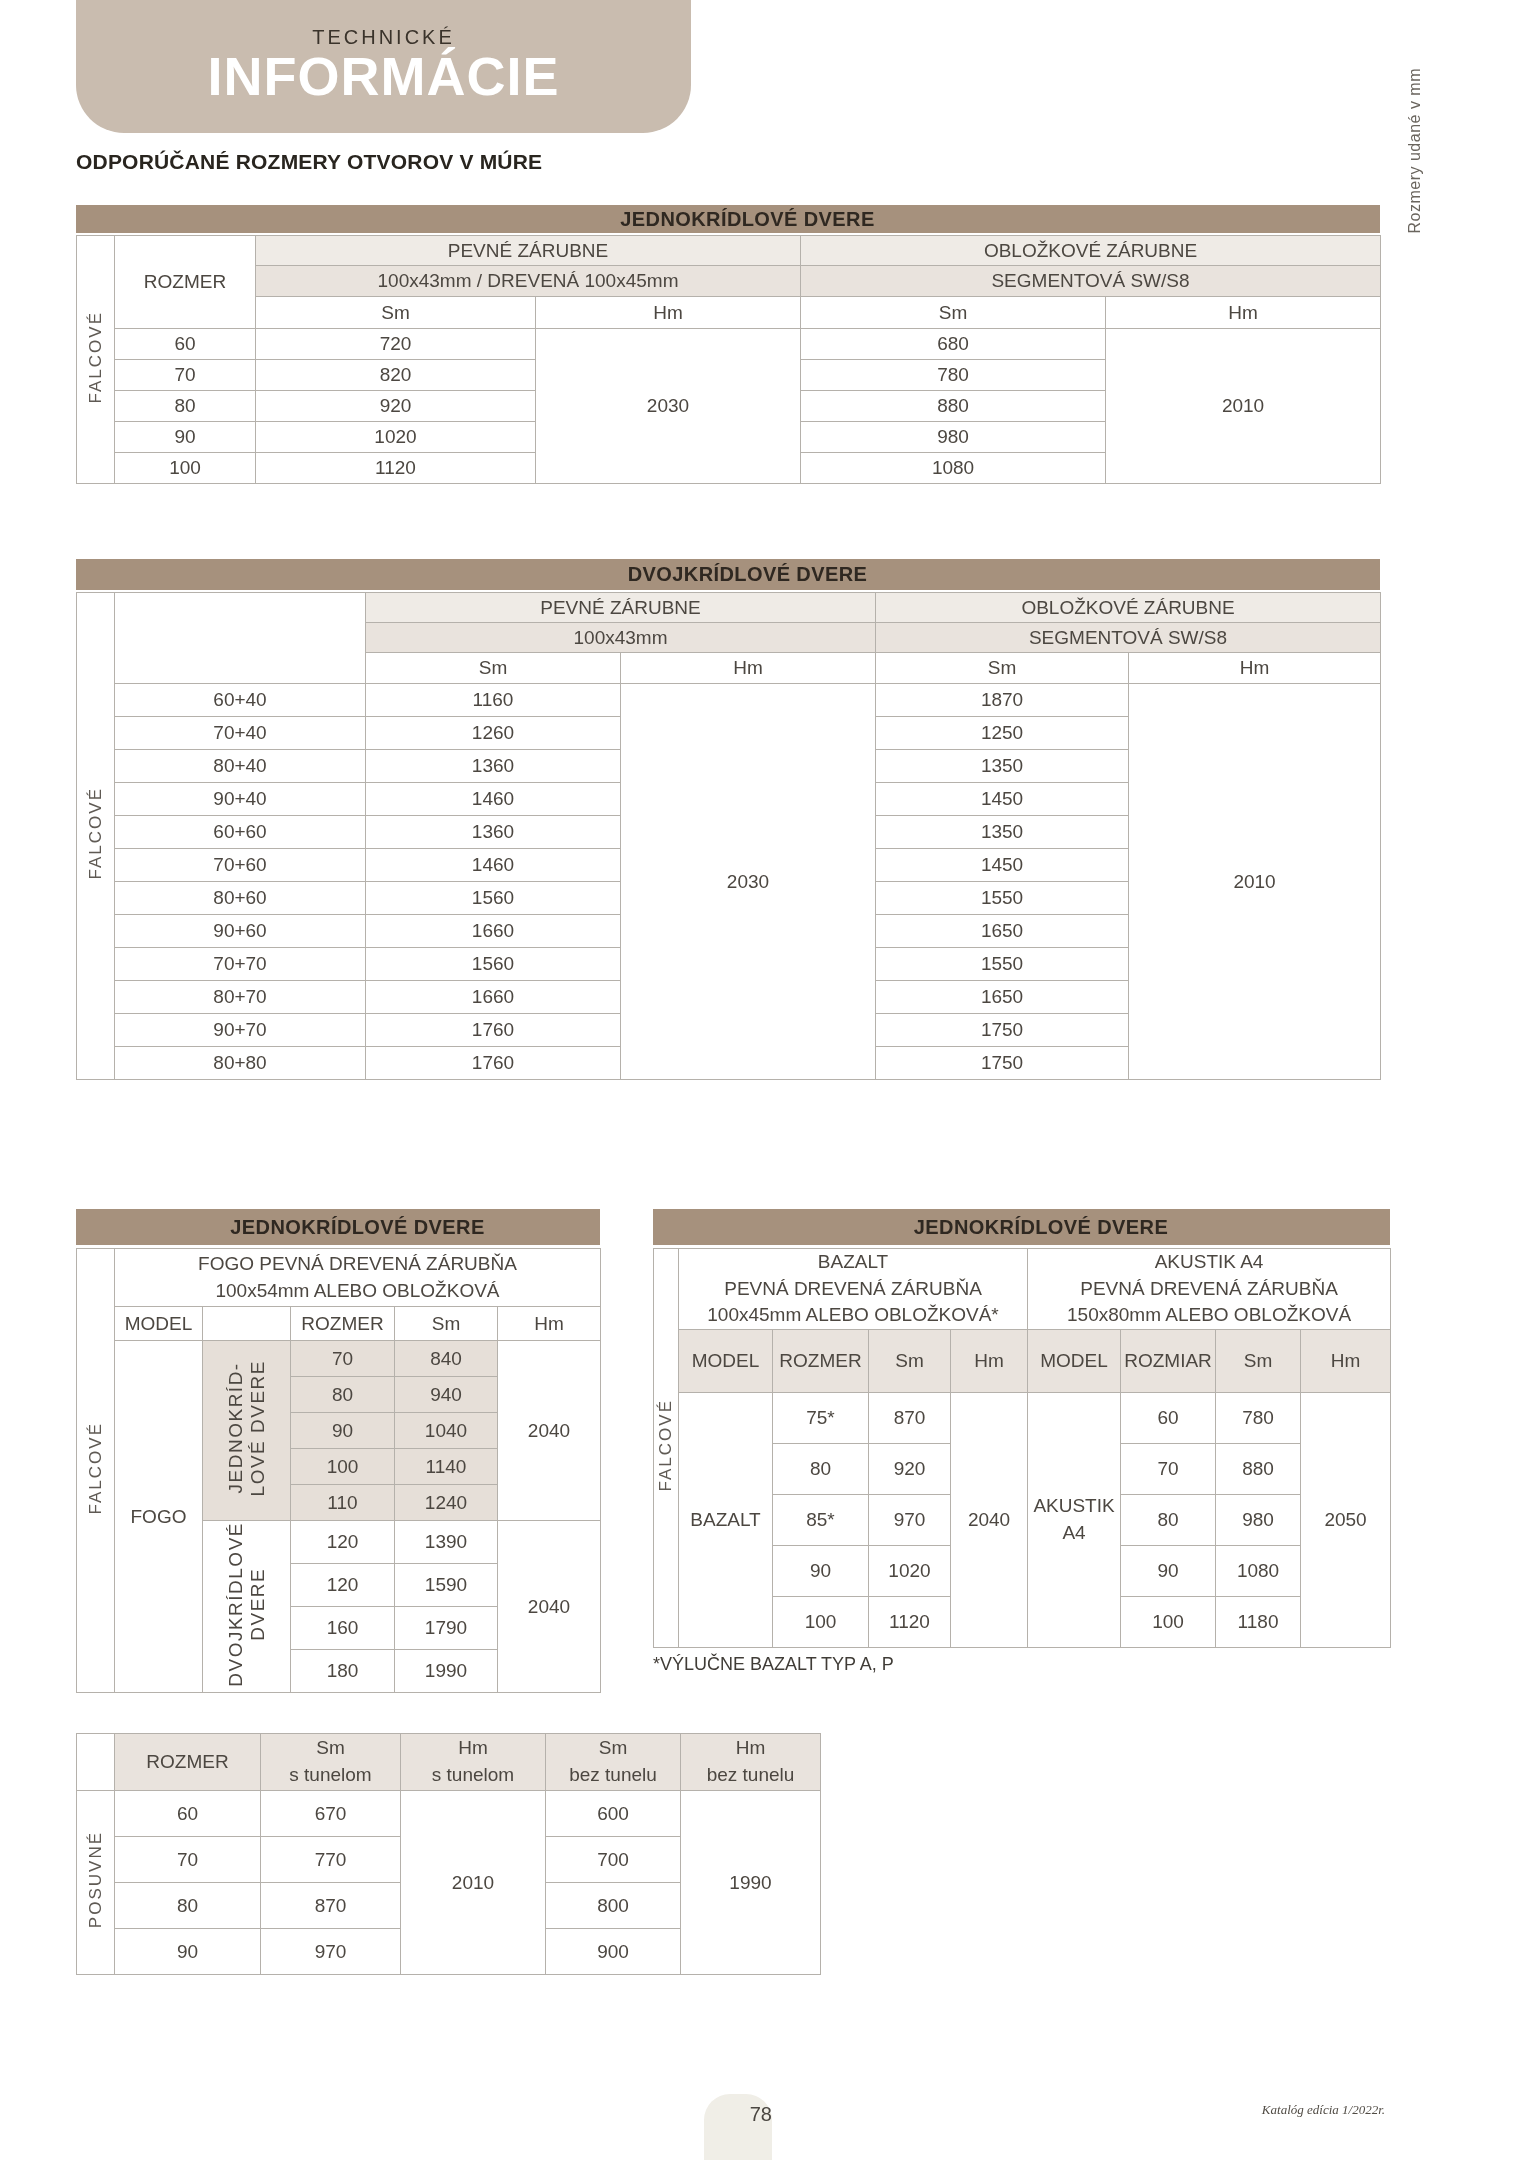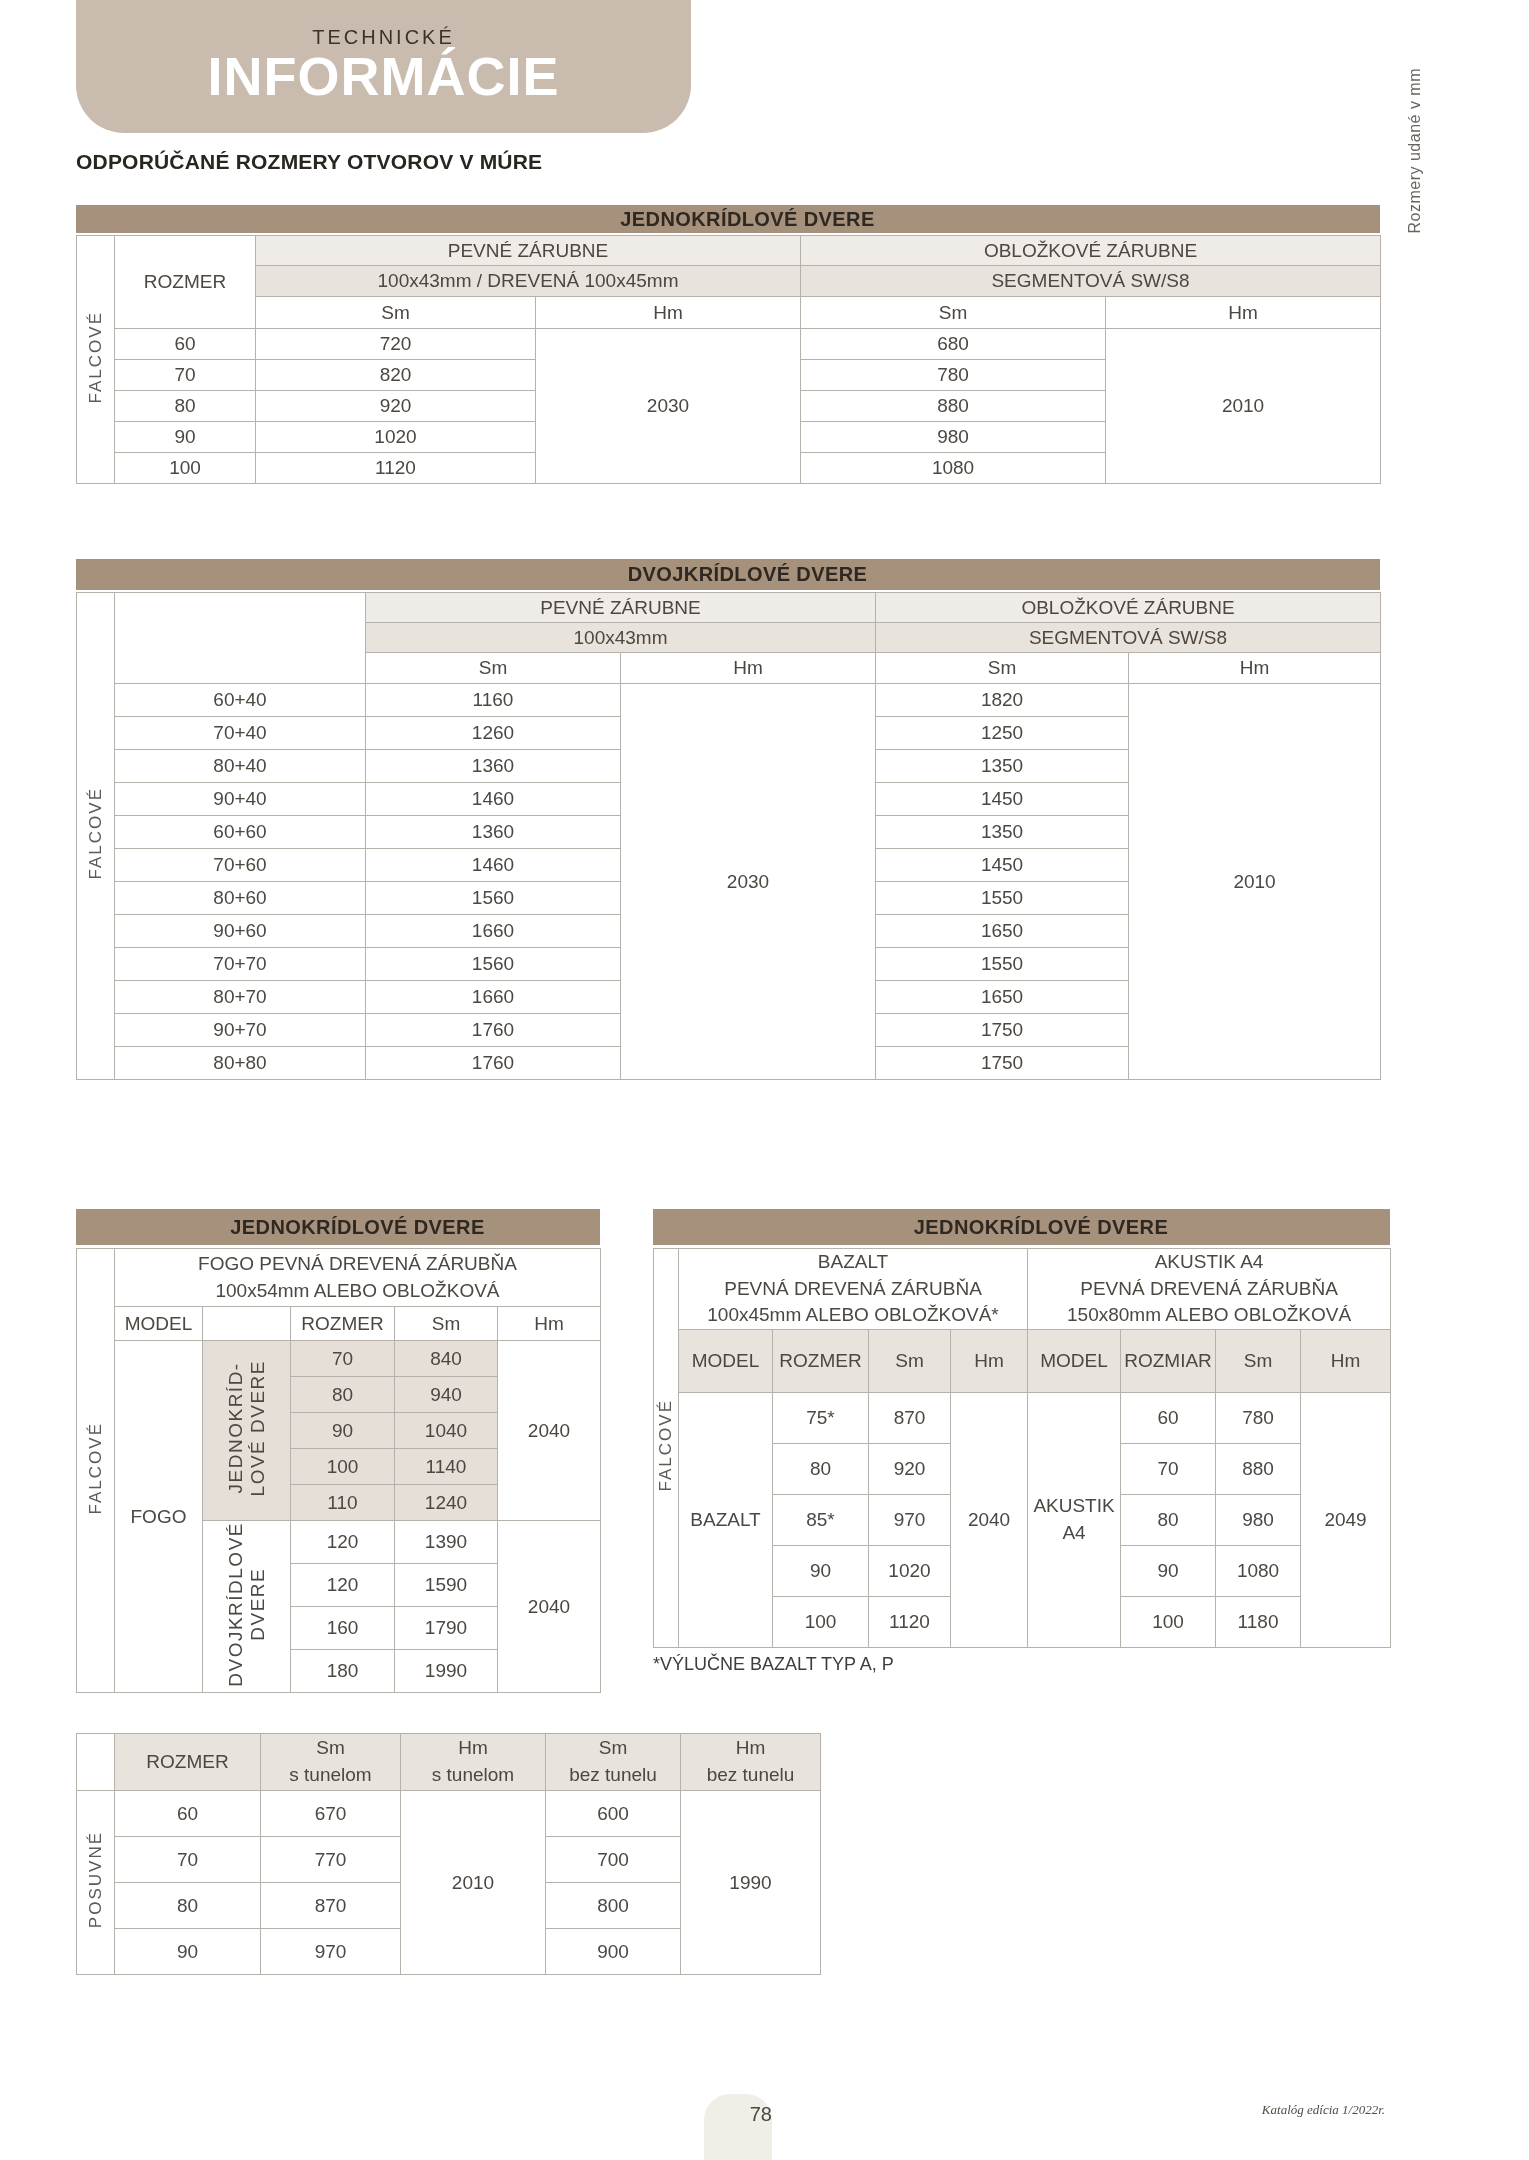--- a/index.html
+++ b/index.html
@@ -143,21 +143,21 @@
     <tr style="height:31px">
       <td>Sm</td>
       <td>Hm</td>
       <td>Sm</td>
       <td>Hm</td>
     </tr>
     <tr style="height:33px">
       <td class="num">60+40</td>
       <td class="num">1160</td>
       <td rowspan="12" class="num">2030</td>
-      <td class="num">1820</td>
+      <td class="num">1870</td>
       <td rowspan="12" class="num">2010</td>
     </tr>
     <tr style="height:33px">
           <td class="num">70+40</td>
           <td class="num">1260</td>
           <td class="num">1250</td>
         </tr>
     <tr style="height:33px">
           <td class="num">80+40</td>
           <td class="num">1360</td>
@@ -315,21 +315,21 @@
     </tr>
     <tr style="height:51px">
       <td rowspan="5">BAZALT</td>
       <td class="num">75*</td>
       <td class="num">870</td>
       <td rowspan="5" class="num">2040</td>
       <td rowspan="5" class="pl">AKUSTIK
 A4</td>
       <td class="num">60</td>
       <td class="num">780</td>
-      <td rowspan="5" class="num">2049</td>
+      <td rowspan="5" class="num">2050</td>
     </tr>
     <tr style="height:51px">
       <td class="num">80</td>
           <td class="num">920</td>
       <td class="num">70</td>
           <td class="num">880</td>
     </tr>
     <tr style="height:51px">
       <td class="num">85*</td>
           <td class="num">970</td>

